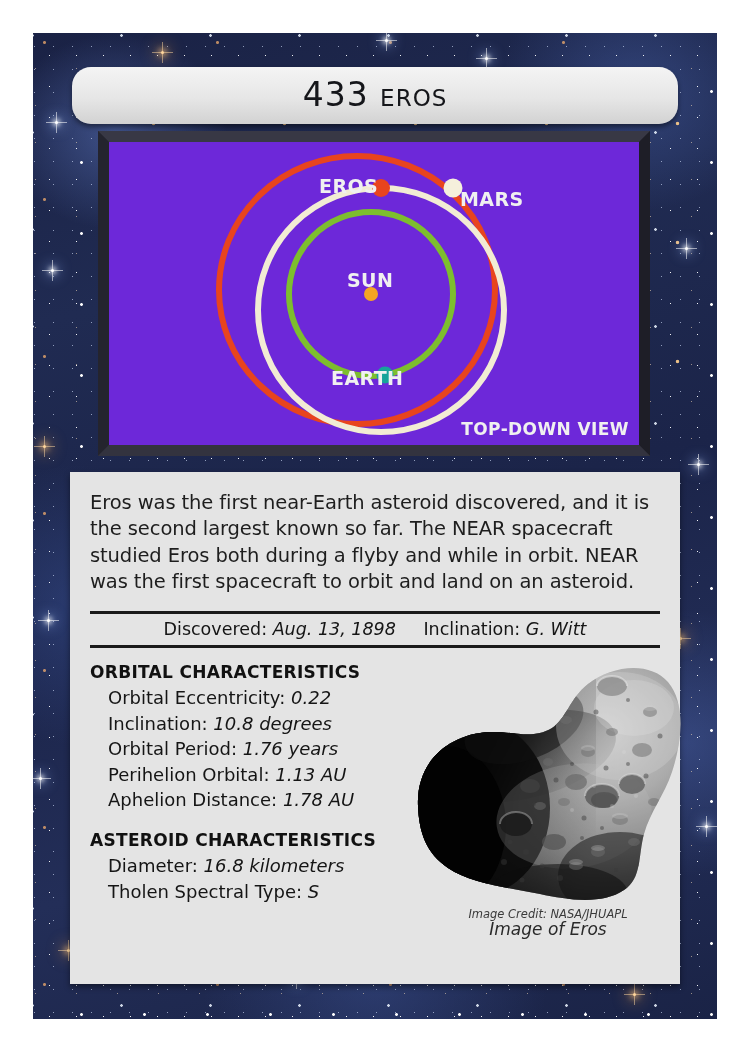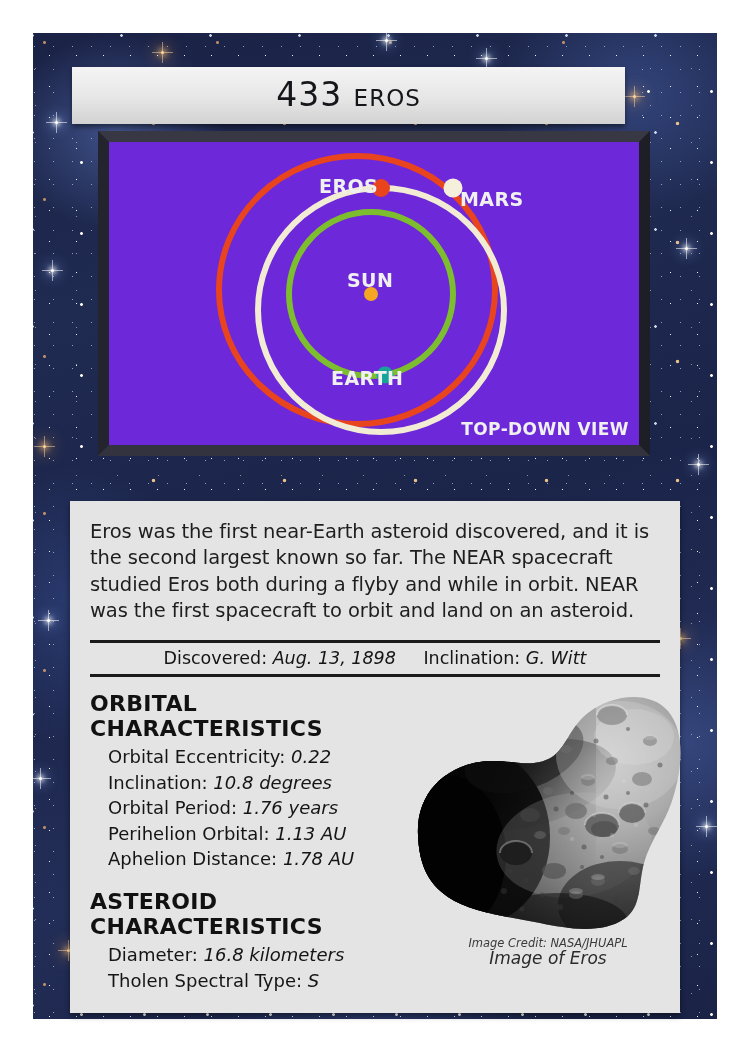--- a/index.html
+++ b/index.html
@@ -75,23 +75,23 @@
   .bigstar::before { left: -9px; top: 1px; width: 21px; height: 1px; }
   .bigstar::after  { top: -9px; left: 1px; width: 1px; height: 21px; }
   .bigstar.warm { background: #ffd49a;
     box-shadow: 0 0 6px 2px rgba(255,200,130,.9), 0 0 15px 6px rgba(220,150,70,.35); }
   .bigstar.warm::before, .bigstar.warm::after { background: rgba(255,215,160,.5); }
 
   
   #title-banner {
     position: absolute;
     left: 72px; top: 67px;
-    width: 553px; height: 57px;
+    width: 606px; height: 57px;
     background: linear-gradient(180deg, #f4f4f4 0%, #e6e6e6 55%, #d2d2d2 100%);
-    border-radius: 0;
+    border-radius: 19px;
     box-shadow: 0 3px 5px rgba(0,0,0,.45);
     display: flex; align-items: center; justify-content: center;
   }
   #title-text {
     font-size: 33px;
     color: #15161a;
     letter-spacing: 1px;
     font-variant: small-caps;
     text-transform: lowercase;
     font-weight: 400;
@@ -156,21 +156,20 @@
   }
 
   
   #info-panel {
     position: absolute;
     left: 70px; top: 472px;
     width: 610px; height: 512px;
     background: #e4e4e4;
     box-shadow: 0 3px 6px rgba(0,0,0,.45);
     padding: 18px 20px 0 20px;
-    margin-top: 29px;
   }
 
   #description {
     font-size: 19.5px;
     line-height: 1.35;
     color: #1e1e1e;
     letter-spacing: -.1px;
   }
 
   #discovery-row {
@@ -187,21 +186,21 @@
   #discovery-row .val { font-style: italic; }
 
   #body-cols {
     position: relative;
     margin-top: 14px;
   }
 
   #specs { width: 330px; }
 
   .section-head {
-    font-size: 22px;
+    font-size: 17px;
     font-weight: 700;
     color: #111;
     letter-spacing: .3px;
     margin-bottom: 3px;
   }
   .section-head.second { margin-top: 17px; }
 
   .spec-row {
     font-size: 18px;
     color: #151515;

